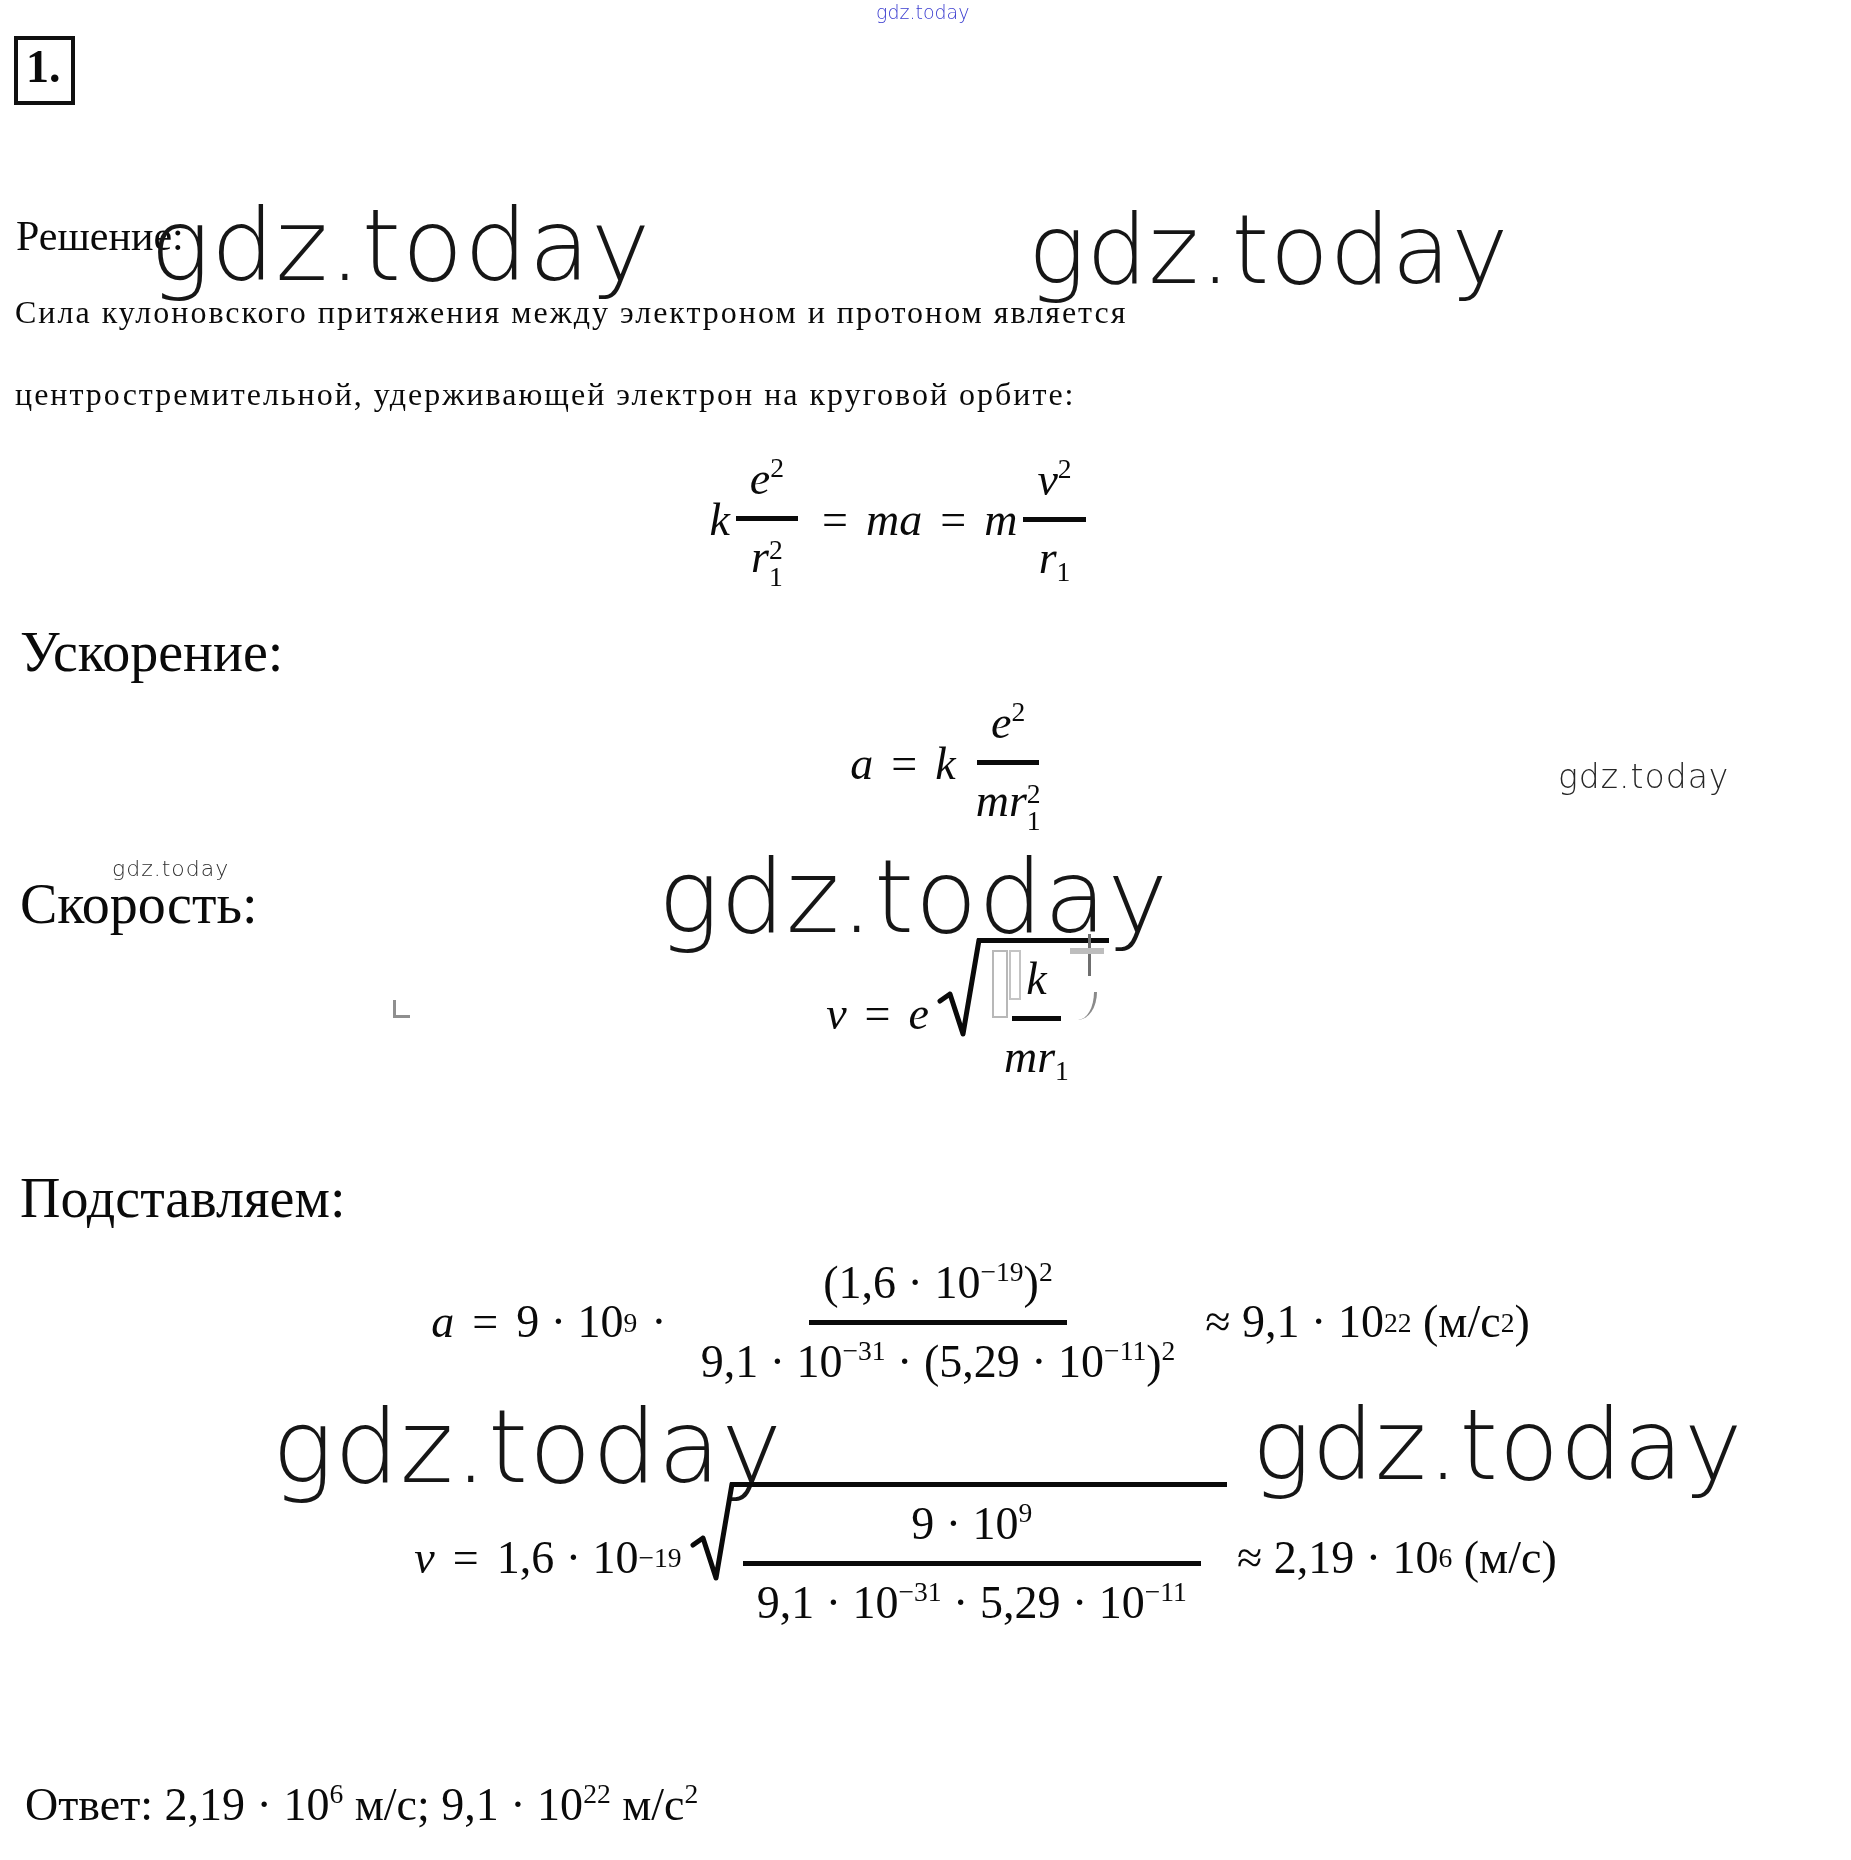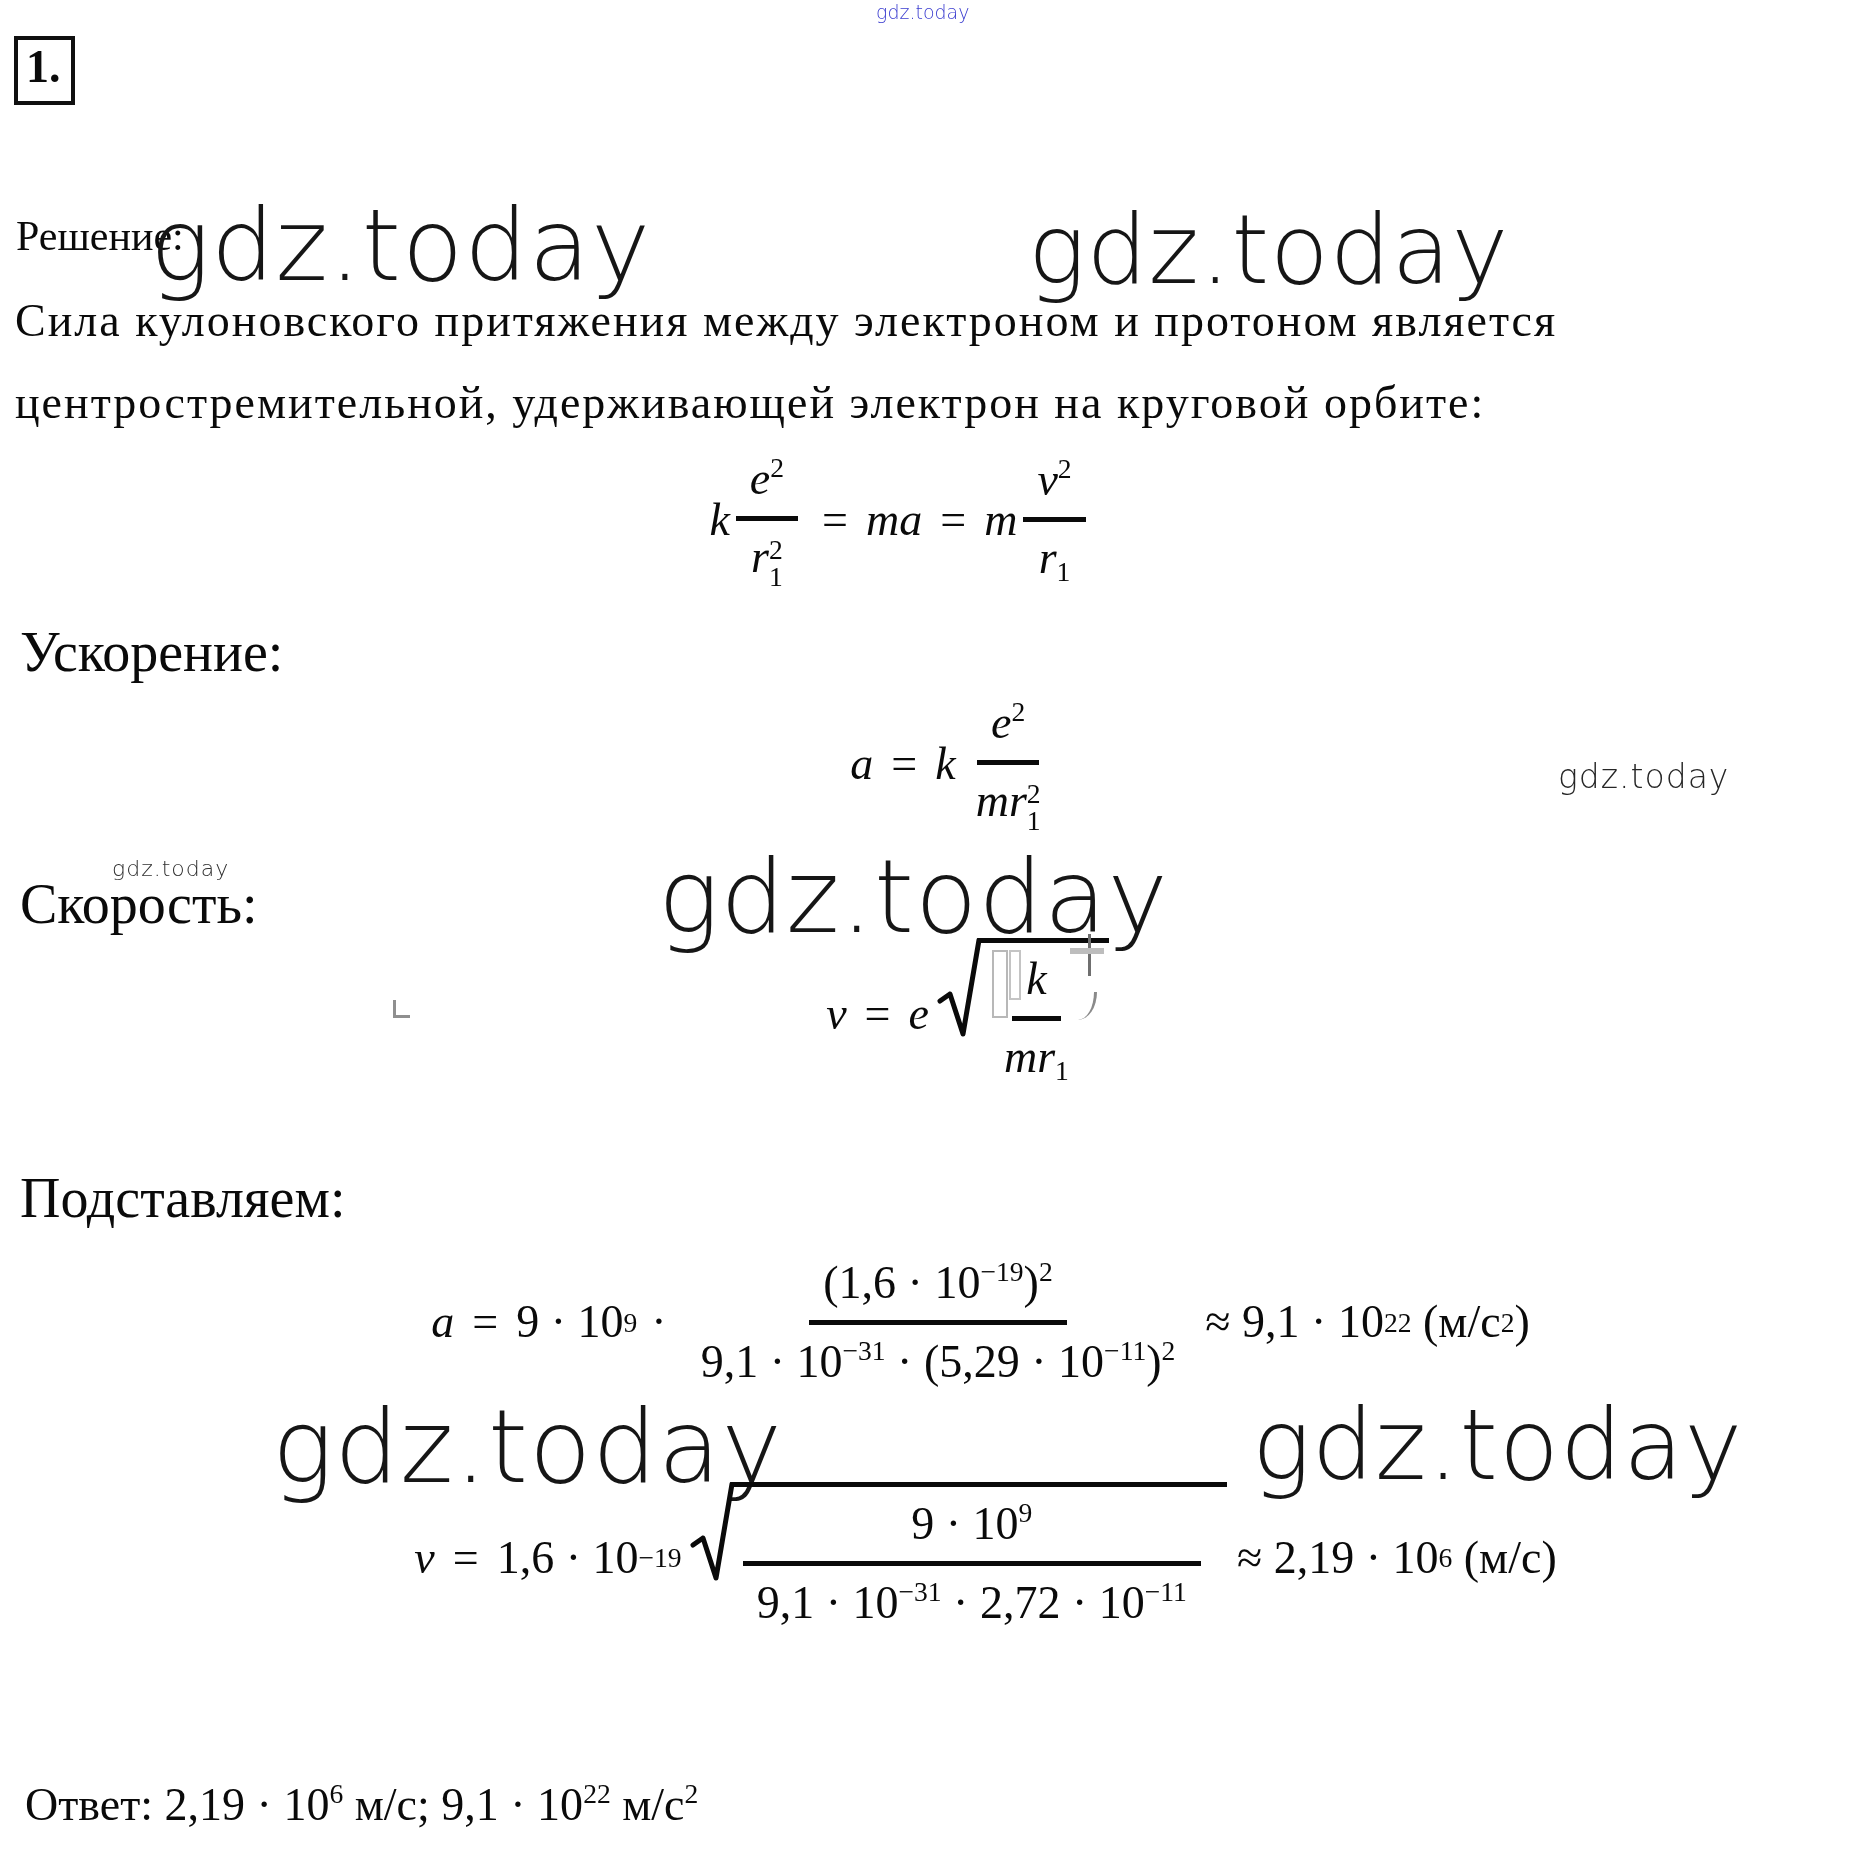--- a/index.html
+++ b/index.html
@@ -2,21 +2,21 @@
 <html><head>
 <meta charset="utf-8">
 <style>
   html,body{margin:0;padding:0;}
   body{
     width:1851px;height:1860px;position:relative;background:#ffffff;
     font-family:"Liberation Serif", serif;color:#0a0a0a;overflow:hidden;
   }
   .abs{position:absolute;}
   
-  .body-text{font-size:46px;letter-spacing:2px;white-space:nowrap;}
+  .body-text{font-size:32px;letter-spacing:2px;white-space:nowrap;}
   .label{font-size:56px;}
   .italic{}
   
   .wm{
     font-family:"DejaVu Sans", sans-serif;font-weight:100;color:#161616;
     white-space:nowrap;letter-spacing:1px;line-height:1;
   }
   .wm-big{font-size:100px;}
   .wm-blue{color:#3a3ccf;font-size:19px;letter-spacing:0;}
   .wm-small{font-size:33px;color:#262626;}
@@ -164,21 +164,21 @@
     <span class="eq t">=</span>
     <span class="up t">1,6 · 10</span>
       <span class="sup">−19</span>
     <span class="sqrt">
       <svg viewBox="0 0 44 100" preserveAspectRatio="none">
         <path d="M42 2 L26 96 L13 56 L3 63" fill="none" stroke="#0a0a0a" stroke-width="5" stroke-linejoin="round" stroke-linecap="round"></path>
       </svg>
       <span class="radicand">
         <span class="frac" style="margin:0;">
           <span class="fnum up" style="align-self:stretch;"><span>9 · 10</span><span class="sup">9</span></span>
-          <span class="fden up"><span>9,1 · 10</span><span class="sup">−31</span><span> · 2,72 · 10</span><span class="sup">−11</span></span>
+          <span class="fden up"><span>9,1 · 10</span><span class="sup">−31</span><span> · 5,29 · 10</span><span class="sup">−11</span></span>
         </span>
       </span>
     </span>
     <span class="up t gap-s">≈ 2,19 · 10</span>
       <span class="sup">6</span>
     <span class="up t"> (м/с)</span>
   </div>
 </div>
 
 <div class="abs" style="left:25px;top:1778px;font-size:46px;white-space:nowrap;">

